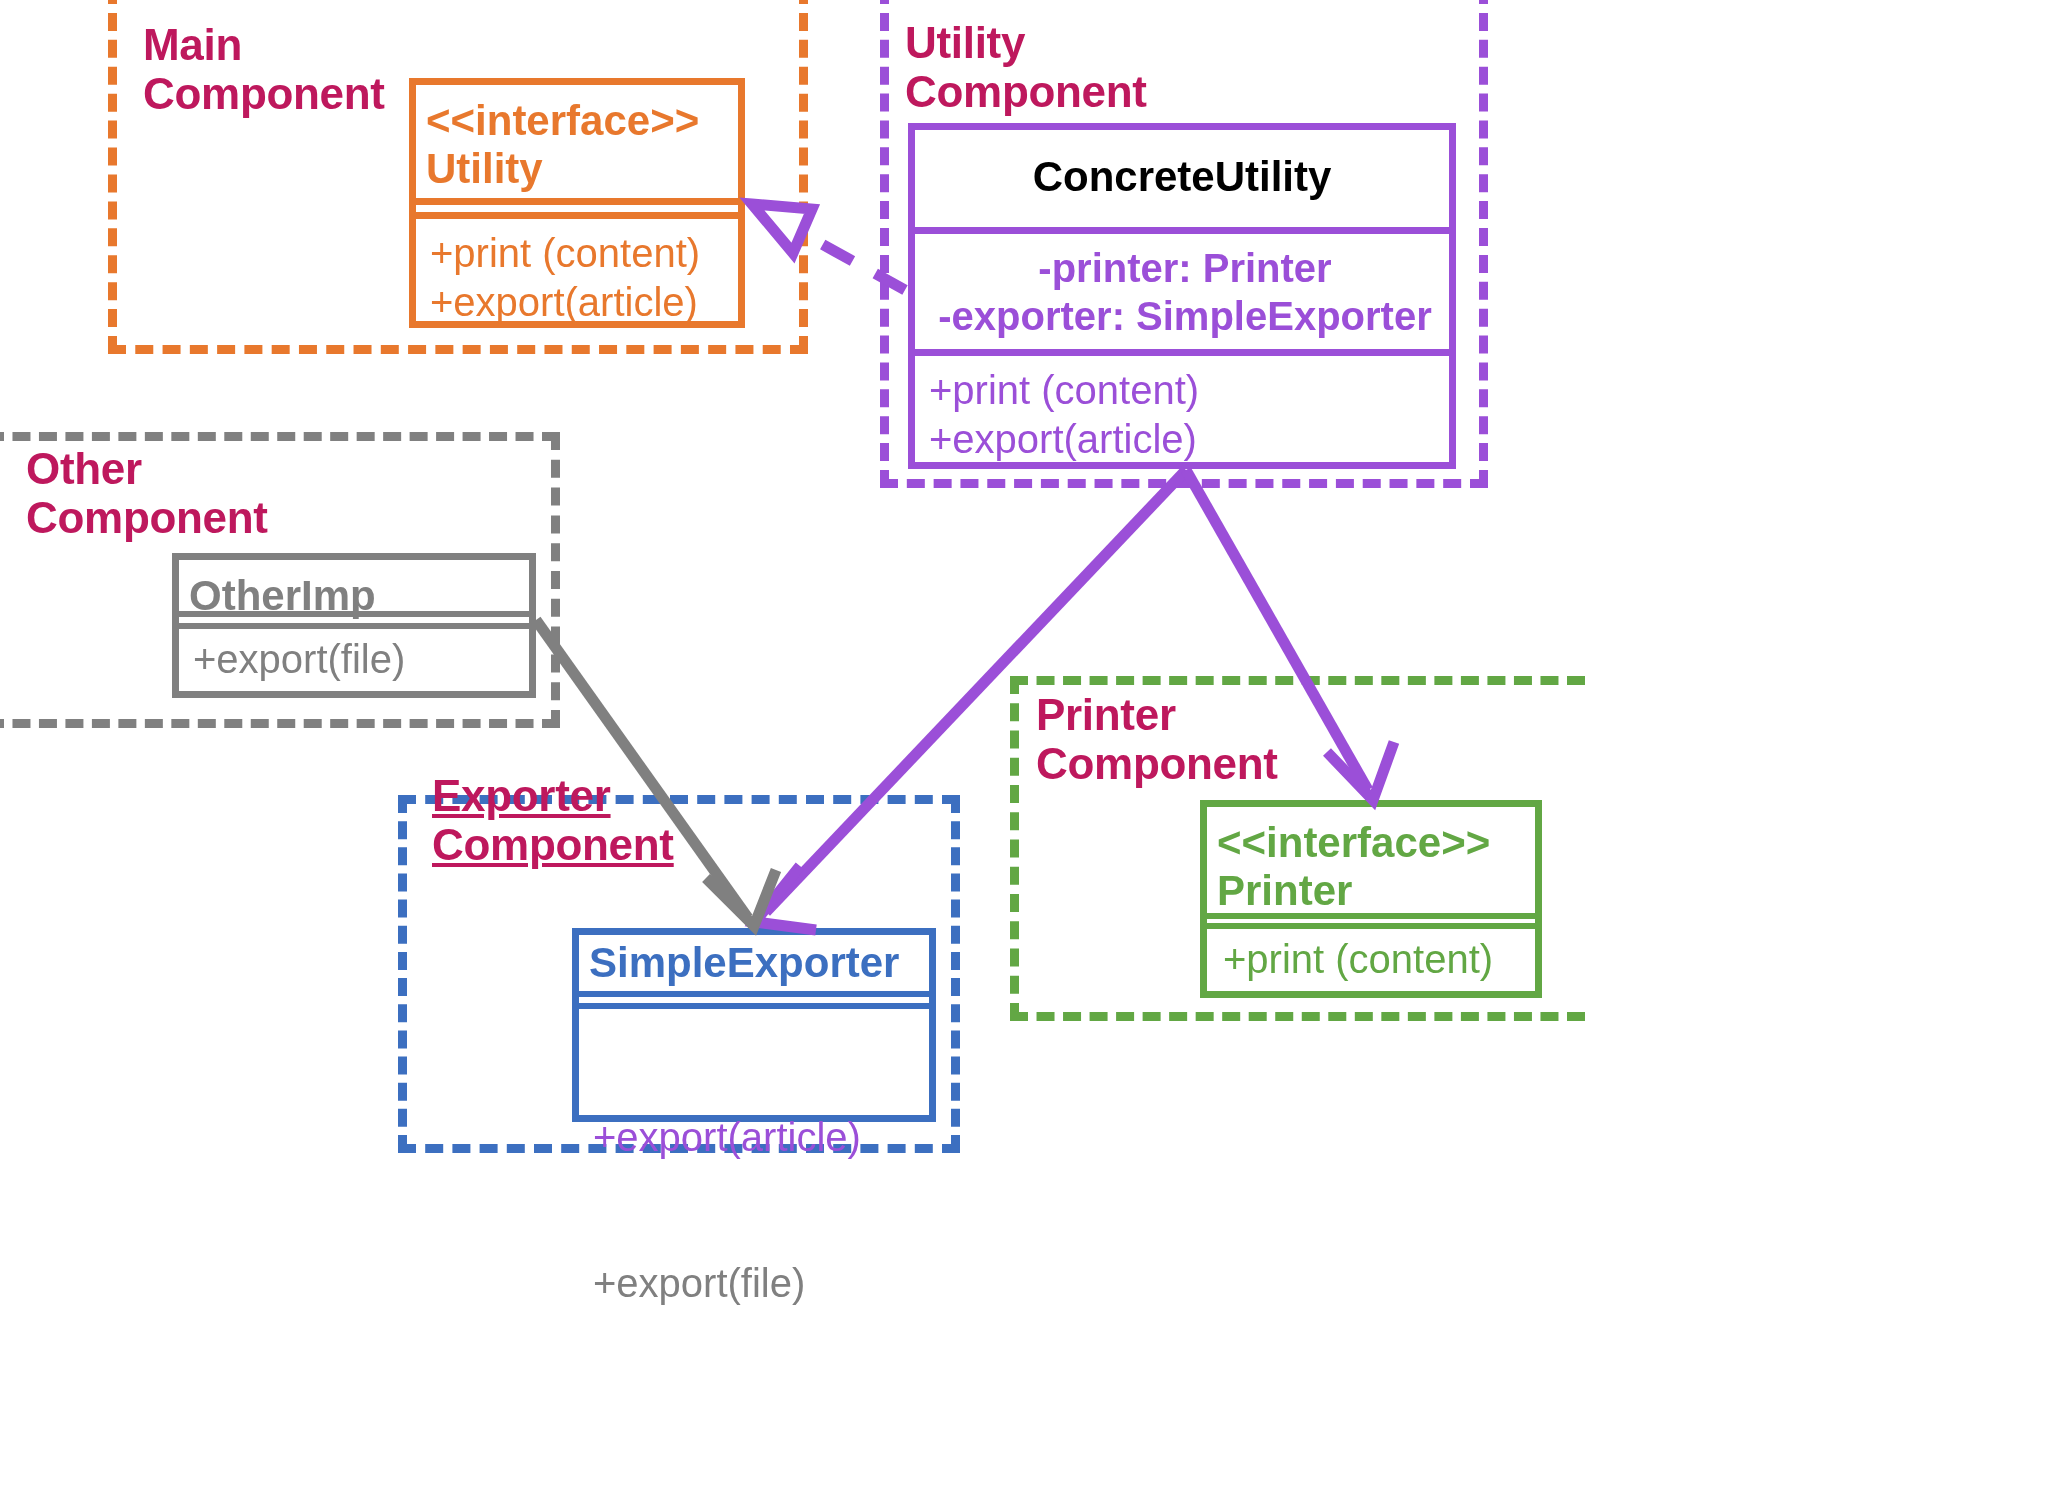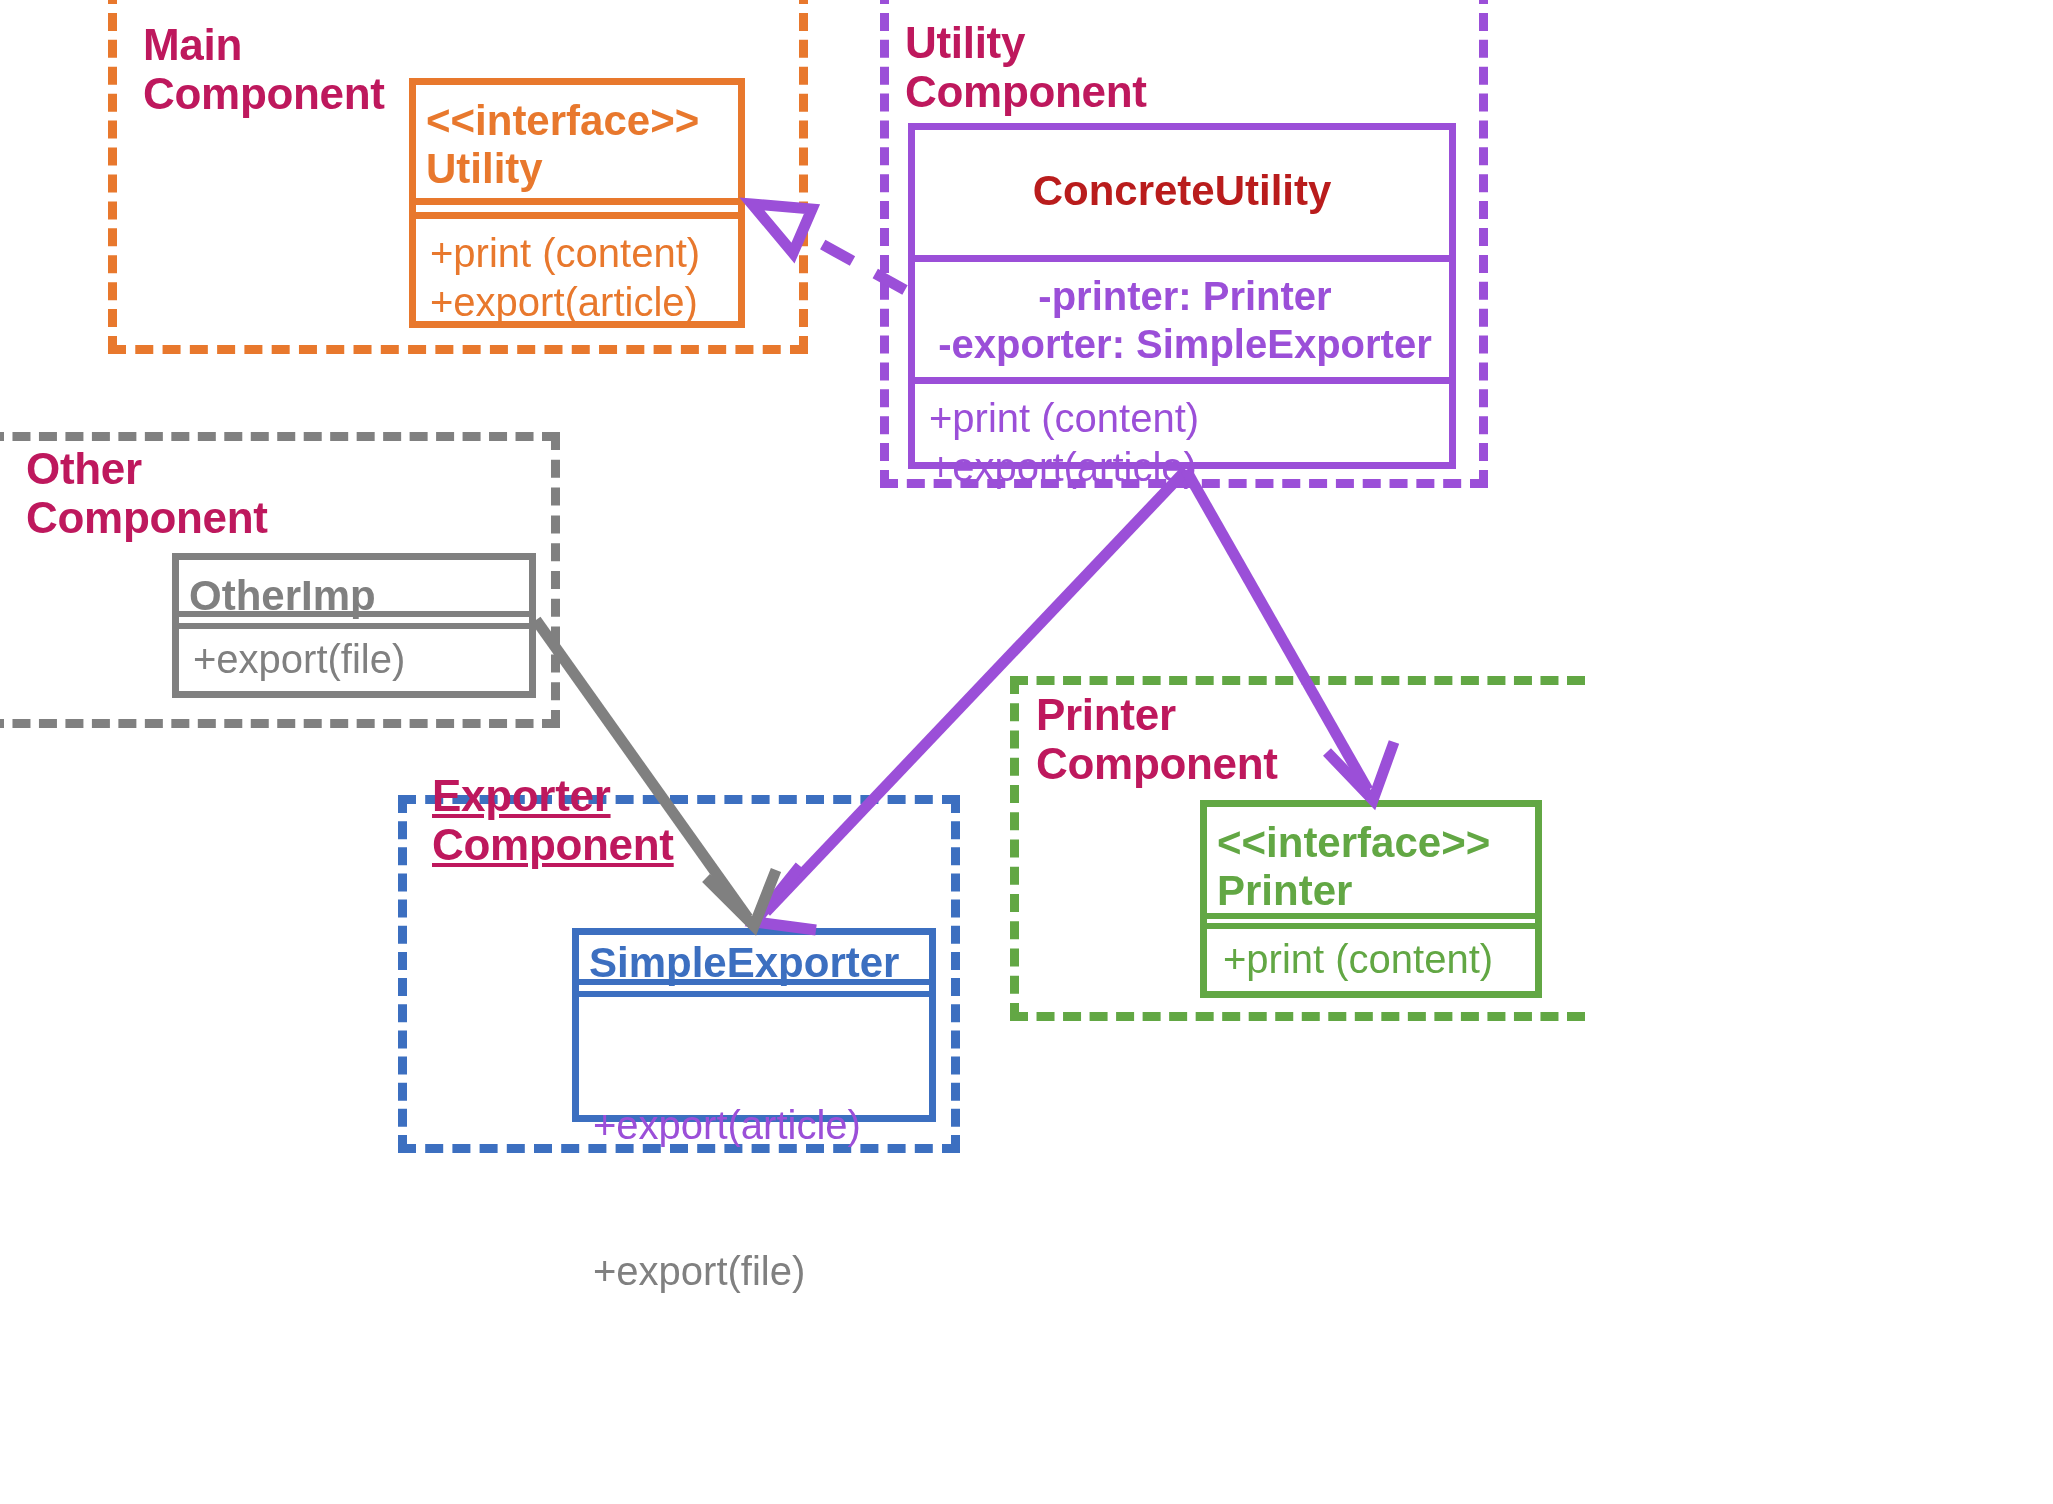--- a/index.html
+++ b/index.html
@@ -47,21 +47,21 @@
 +export(article)</div>
   </div>
 
   <div class="pkg" style="left:880px; top:-14px; width:608px; height:502px;
               border:9px dashed #9B4FD8;">
   </div>
   <div class="pkg-label" style="left:905px; top:18px; width:340px;">Utility
 Component</div>
 
   <div class="cls" style="left:908px; top:123px; width:548px; height:346px; border:7px solid #9B4FD8;">
-    <div class="sec hdr" style="color:#b91c1c; height:132px; border-bottom:7px solid #9B4FD8;
+    <div class="sec hdr" style="color:#000000; height:104px; border-bottom:7px solid #9B4FD8;
                 display:flex; align-items:center; justify-content:center;">ConcreteUtility</div>
     <div class="sec attrs" style="color:#9B4FD8; height:122px; border-bottom:7px solid #9B4FD8;">-printer: Printer
 -exporter: SimpleExporter</div>
     <div class="sec ops" style="color:#9B4FD8;">+print (content)
 +export(article)</div>
   </div>
 
   <div class="pkg" style="left:-14px; top:432px; width:574px; height:296px;
               border:9px dashed #808080;">
   </div>
@@ -88,21 +88,21 @@
     <div class="sec ops" style="color:#62A744; padding-top:6px; padding-left:16px;">+print (content)</div>
   </div>
 
   <div class="pkg" style="left:398px; top:795px; width:562px; height:358px;
               border:9px dashed #3C6FC0;">
   </div>
   <div class="pkg-label" style="left:432px; top:771px; width:360px;text-decoration:underline;">Exporter
 Component</div>
 
   <div class="cls" style="left:572px; top:928px; width:364px; height:194px; border:7px solid #3C6FC0;">
-    <div class="sec hdr" style="color:#3C6FC0; height:50px; border-bottom:6px solid #3C6FC0;
+    <div class="sec hdr" style="color:#3C6FC0; height:62px; border-bottom:6px solid #3C6FC0;
                 padding-top:4px;">SimpleExporter</div>
     <div class="sec attrs empty" style="color:#3C6FC0; border-bottom:6px solid #3C6FC0; height:12px;"></div>
     <div class="sec ops" style="padding-top:6px; padding-left:14px;">
       <div style="color:#9B4FD8;">+export(article)</div>
       <div style="color:#808080;">+export(file)</div>
     </div>
   </div>
 
   <svg id="wires" viewBox="0 0 2053 1504">
 

